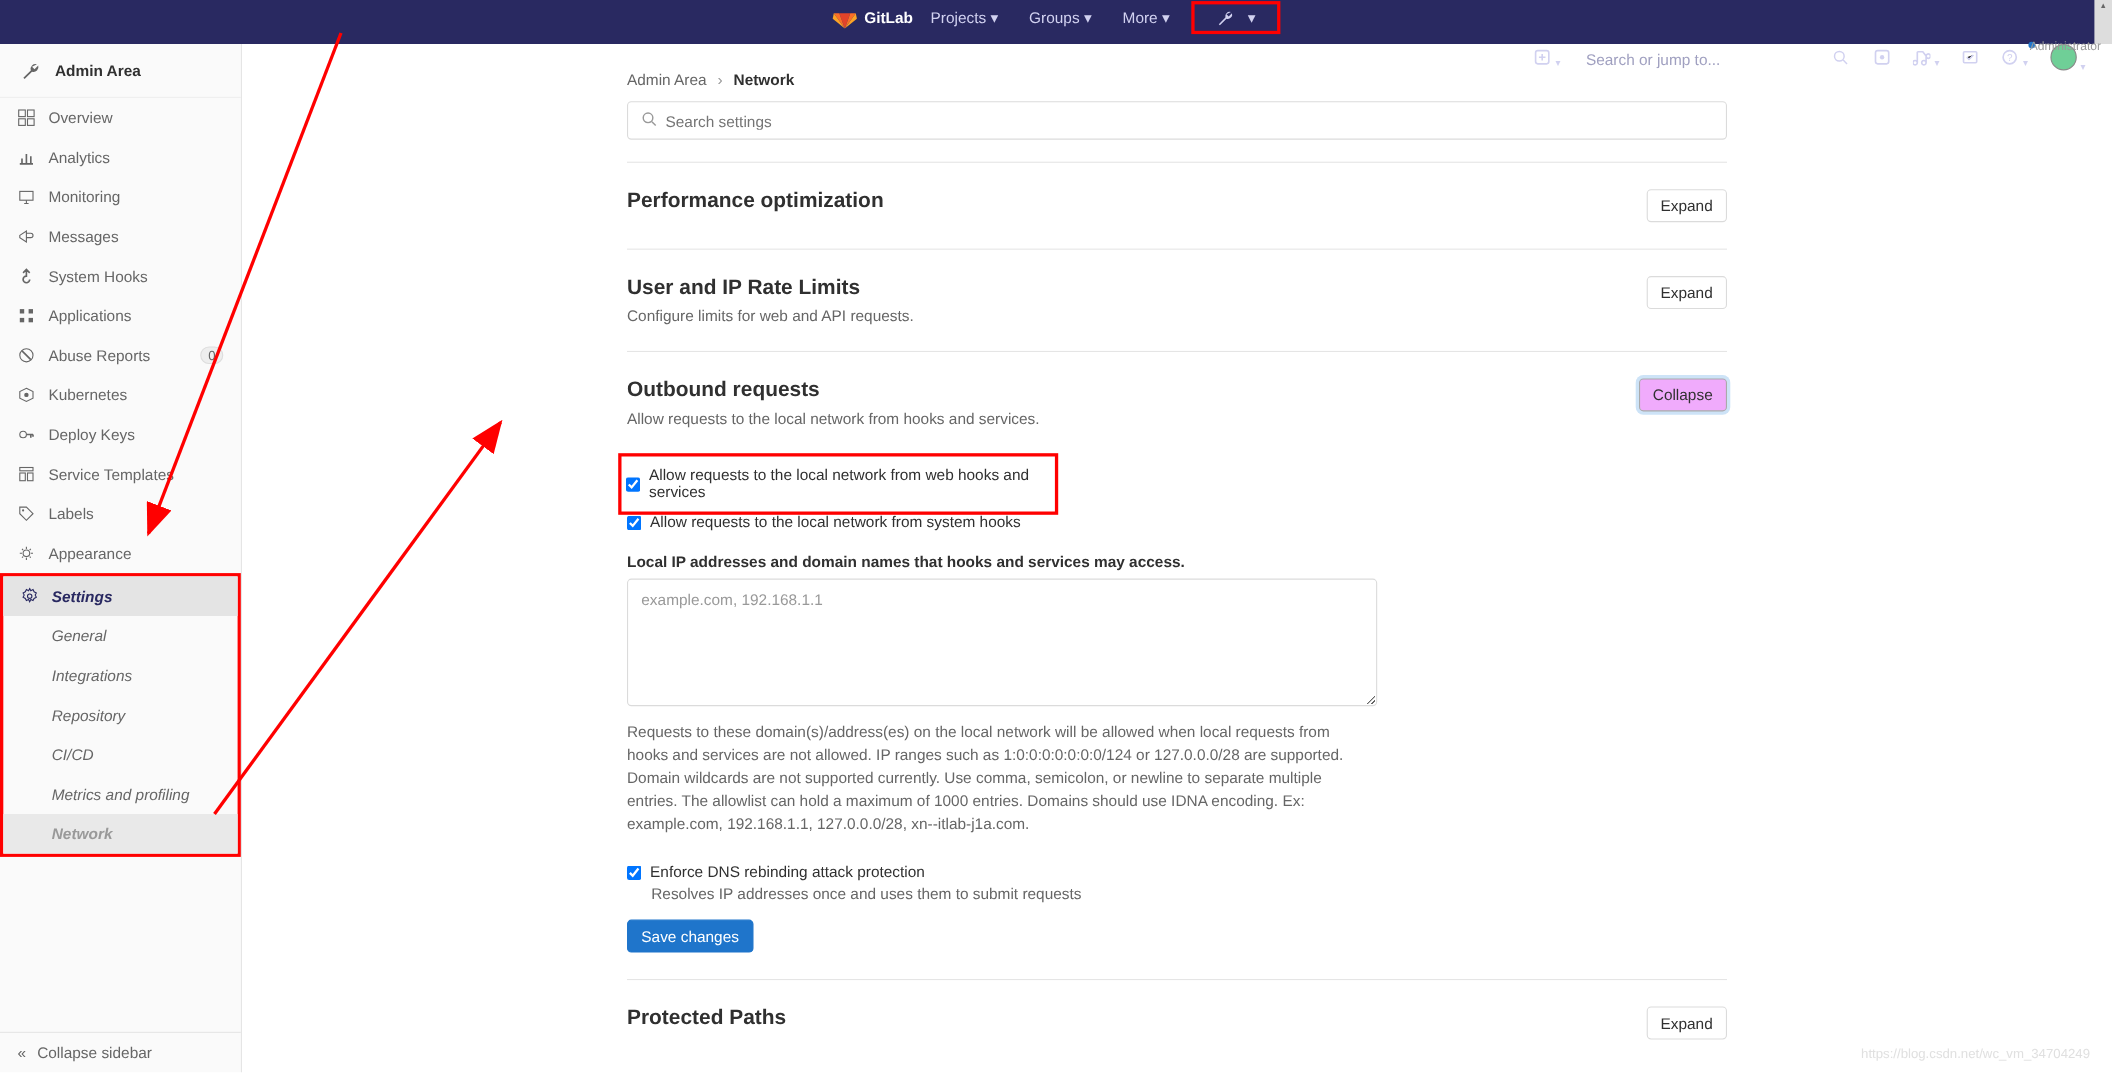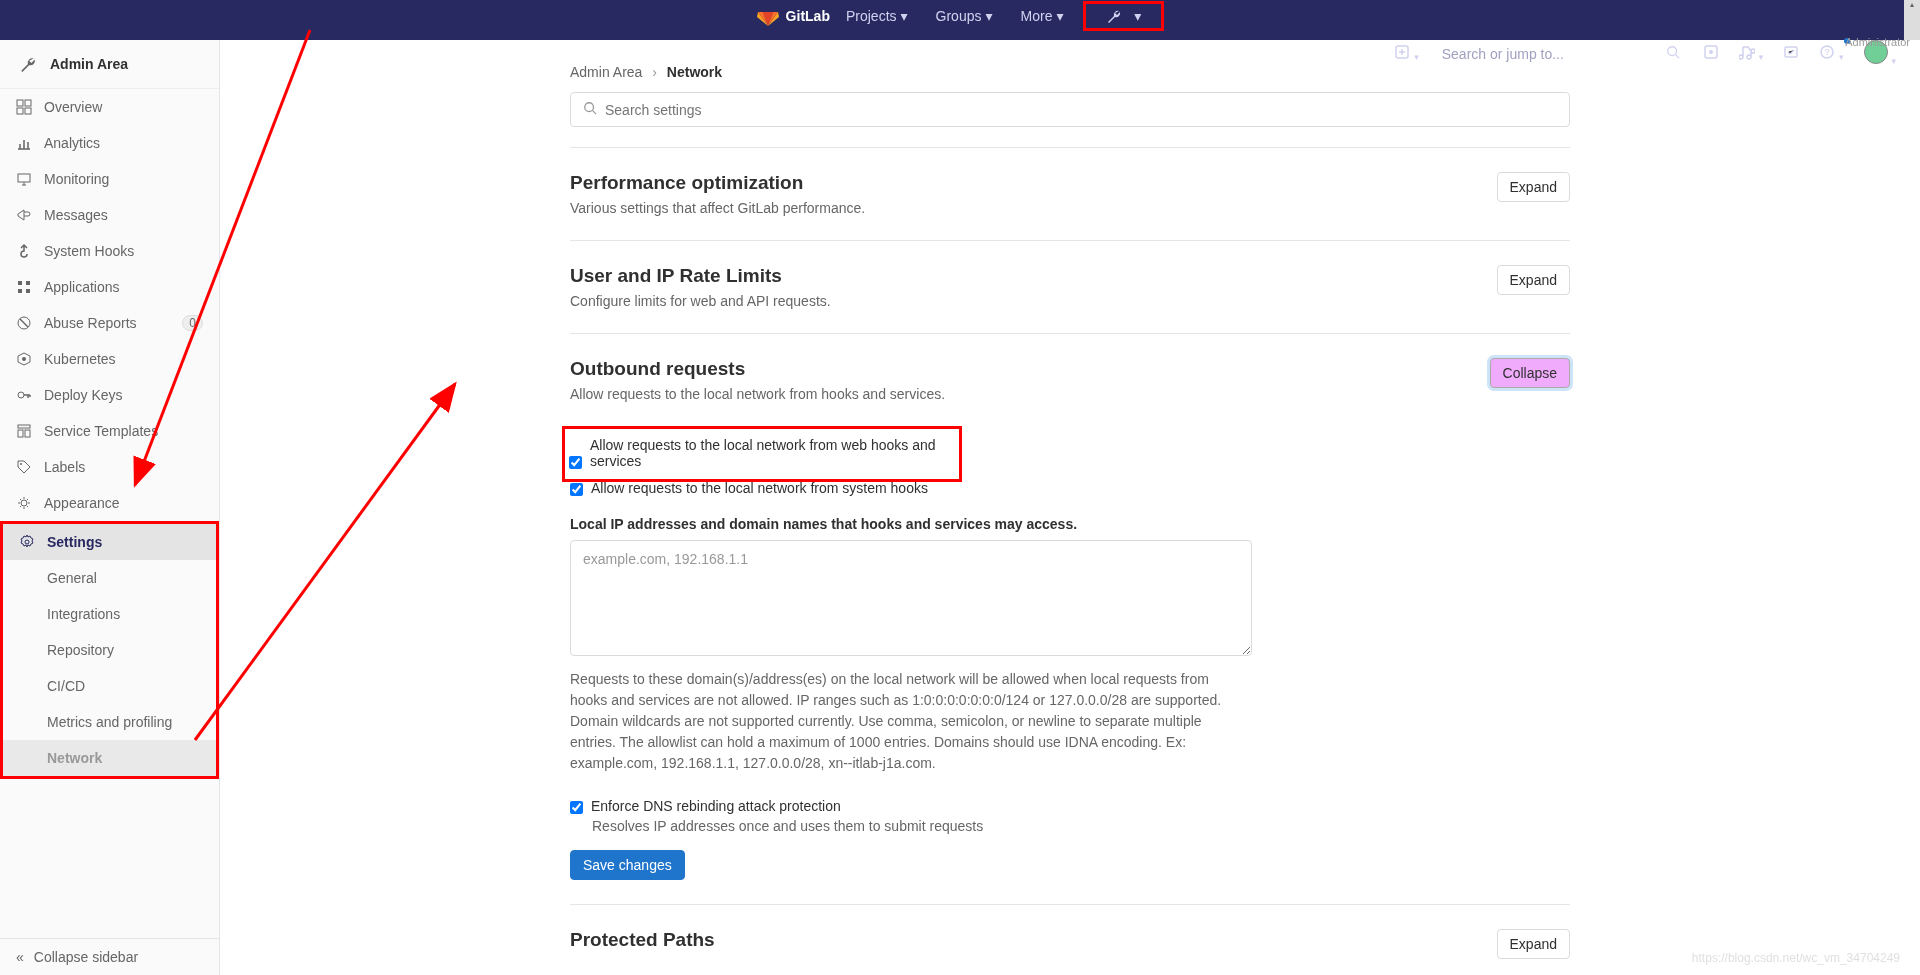--- a/index.html
+++ b/index.html
@@ -30,21 +30,21 @@
 .sidebar-header .icon-circle { width: 24px; height: 24px; display: flex; align-items: center; justify-content: center; }
 .sidebar-item { padding: 10px 16px; display: flex; align-items: center; gap: 12px; color: #666; cursor: pointer; font-size: 14px; }
 .sidebar-item .sb-icon { width: 16px; height: 16px; display: flex; align-items: center; justify-content: center; font-size: 14px; }
 .sidebar-item .sb-icon svg { width: 16px; height: 16px; }
 .sidebar-item.active { background: #e4e4e4; color: #292961; font-weight: 600; }
 .sidebar-item.sub { padding-left: 44px; font-weight: 400; color: #666; }
 .sidebar-item.sub.active-sub { background: #e9e9e9; font-weight: 600; color: #333; }
 .sidebar-item.sub.truncated { color: #999; }
 .badge-count { margin-left: auto; background: #eee; border: 1px solid #ddd; border-radius: 10px; padding: 0 6px; font-size: 12px; color: #666; }
 .sidebar-footer { margin-top: auto; border-top: 1px solid #e5e5e5; padding: 10px 16px; display: flex; align-items: center; gap: 10px; color: #666; cursor: pointer; }
-.settings-highlight { border: 3px solid #ff0000; }
+.settings-highlight { border: 3px solid #ff0000; font-style: italic; }
 
 
 .main { flex: 1; overflow: auto; position: relative; padding: 0 40px 40px 40px; }
 .content-wrap { max-width: 1000px; margin: 0 auto; }
 .top-spacer { height: 12px; }
 .breadcrumb { padding: 12px 0; font-size: 14px; color: #666; }
 .breadcrumb a { color: #666; text-decoration: none; }
 .breadcrumb .sep { margin: 0 6px; color: #999; }
 .breadcrumb .current { color: #303030; font-weight: 600; }
 .search-settings { display: flex; align-items: center; border: 1px solid #dbdbdb; border-radius: 4px; padding: 8px 12px; gap: 8px; color: #999; }
@@ -54,21 +54,21 @@
 .section:first-of-type { border-top: none; }
 .section-body { flex: 1; }
 .section h2 { font-size: 19px; font-weight: 600; margin-bottom: 6px; }
 .section .desc { color: #666; font-size: 14px; }
 .section-action { margin-left: 16px; }
 .btn { border: 1px solid #dbdbdb; background: #fff; padding: 6px 12px; border-radius: 4px; cursor: pointer; font-size: 14px; color: #303030; }
 .btn.primary { background: #1f75cb; color: #fff; border-color: #1f75cb; }
 .btn.collapse { background: #f0abfc; border: 1px solid #aaa; box-shadow: 0 0 0 3px #cde3f7; }
 
 .outbound-content { margin-top: 24px; }
-.form-check { display: flex; align-items: flex-end; gap: 8px; margin-bottom: 4px; font-size: 14px; }
+.form-check { display: flex; align-items: center; gap: 8px; margin-bottom: 4px; font-size: 14px; }
 .form-check input[type=checkbox] { margin-top: 2px; }
 .checkbox-highlight { border: 3px solid #ff0000; padding: 8px 12px 6px 4px; margin: 8px 0 0 -8px; width: 400px; }
 .field-label { font-weight: 600; font-size: 14px; margin: 20px 0 8px; }
 textarea.allowlist { width: 682px; height: 116px; border: 1px solid #dbdbdb; border-radius: 4px; padding: 10px 12px; font-size: 14px; font-family: inherit; resize: both; }
 textarea.allowlist::placeholder { color: #999; }
 .help-text { color: #666; font-size: 14px; line-height: 1.5; margin-top: 10px; max-width: 680px; }
 .dns-check { margin-top: 24px; }
 .dns-help { color: #666; font-size: 14px; margin-left: 22px; margin-top: 2px; }
 .save-row { margin-top: 16px; }
 
@@ -333,21 +333,20 @@
               <path stroke="#999" stroke-width="1.5" d="M11 11l4 4"></path>
             </svg></span>
       <input placeholder="Search settings" style="">
     </div>
 
     <div style="height:20px"></div>
 
     <div class="section">
       <div class="section-body">
         <h2>Performance optimization</h2>
-        <div class="desc">Various settings that affect GitLab performance.</div>
       </div>
       <div class="section-action"><button class="btn">Expand</button></div>
     </div>
 
     <div class="section">
       <div class="section-body">
         <h2>User and IP Rate Limits</h2>
         <div class="desc">Configure limits for web and API requests.</div>
       </div>
       <div class="section-action"><button class="btn">Expand</button></div>

